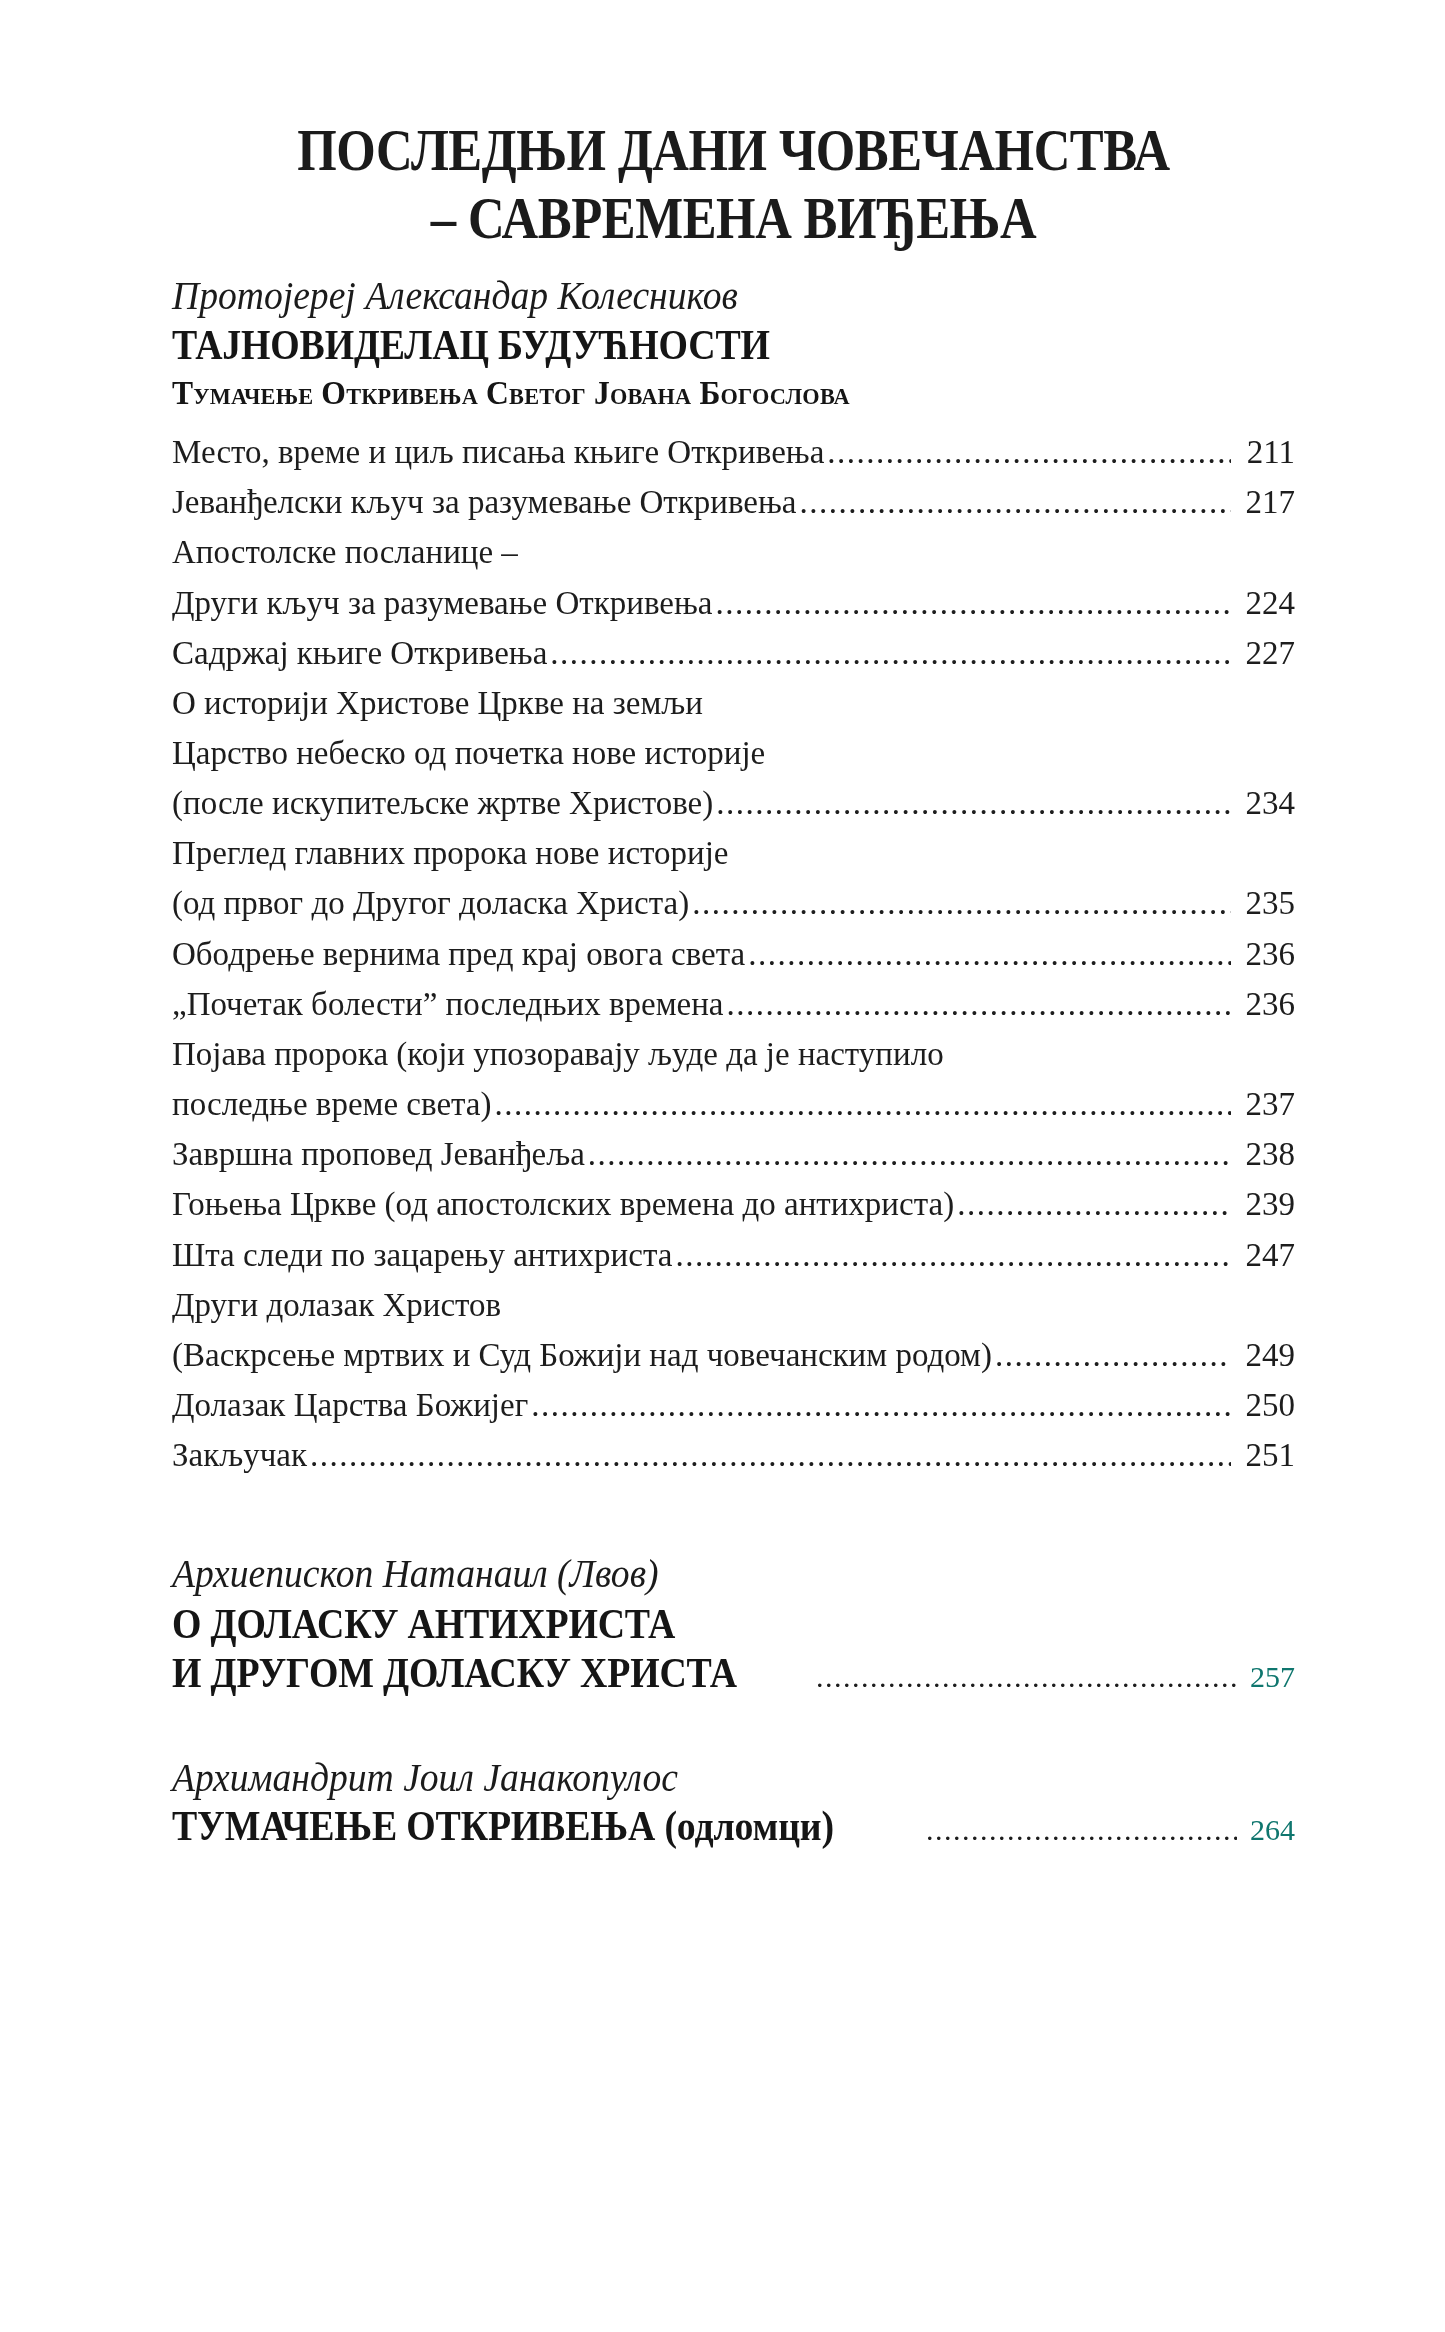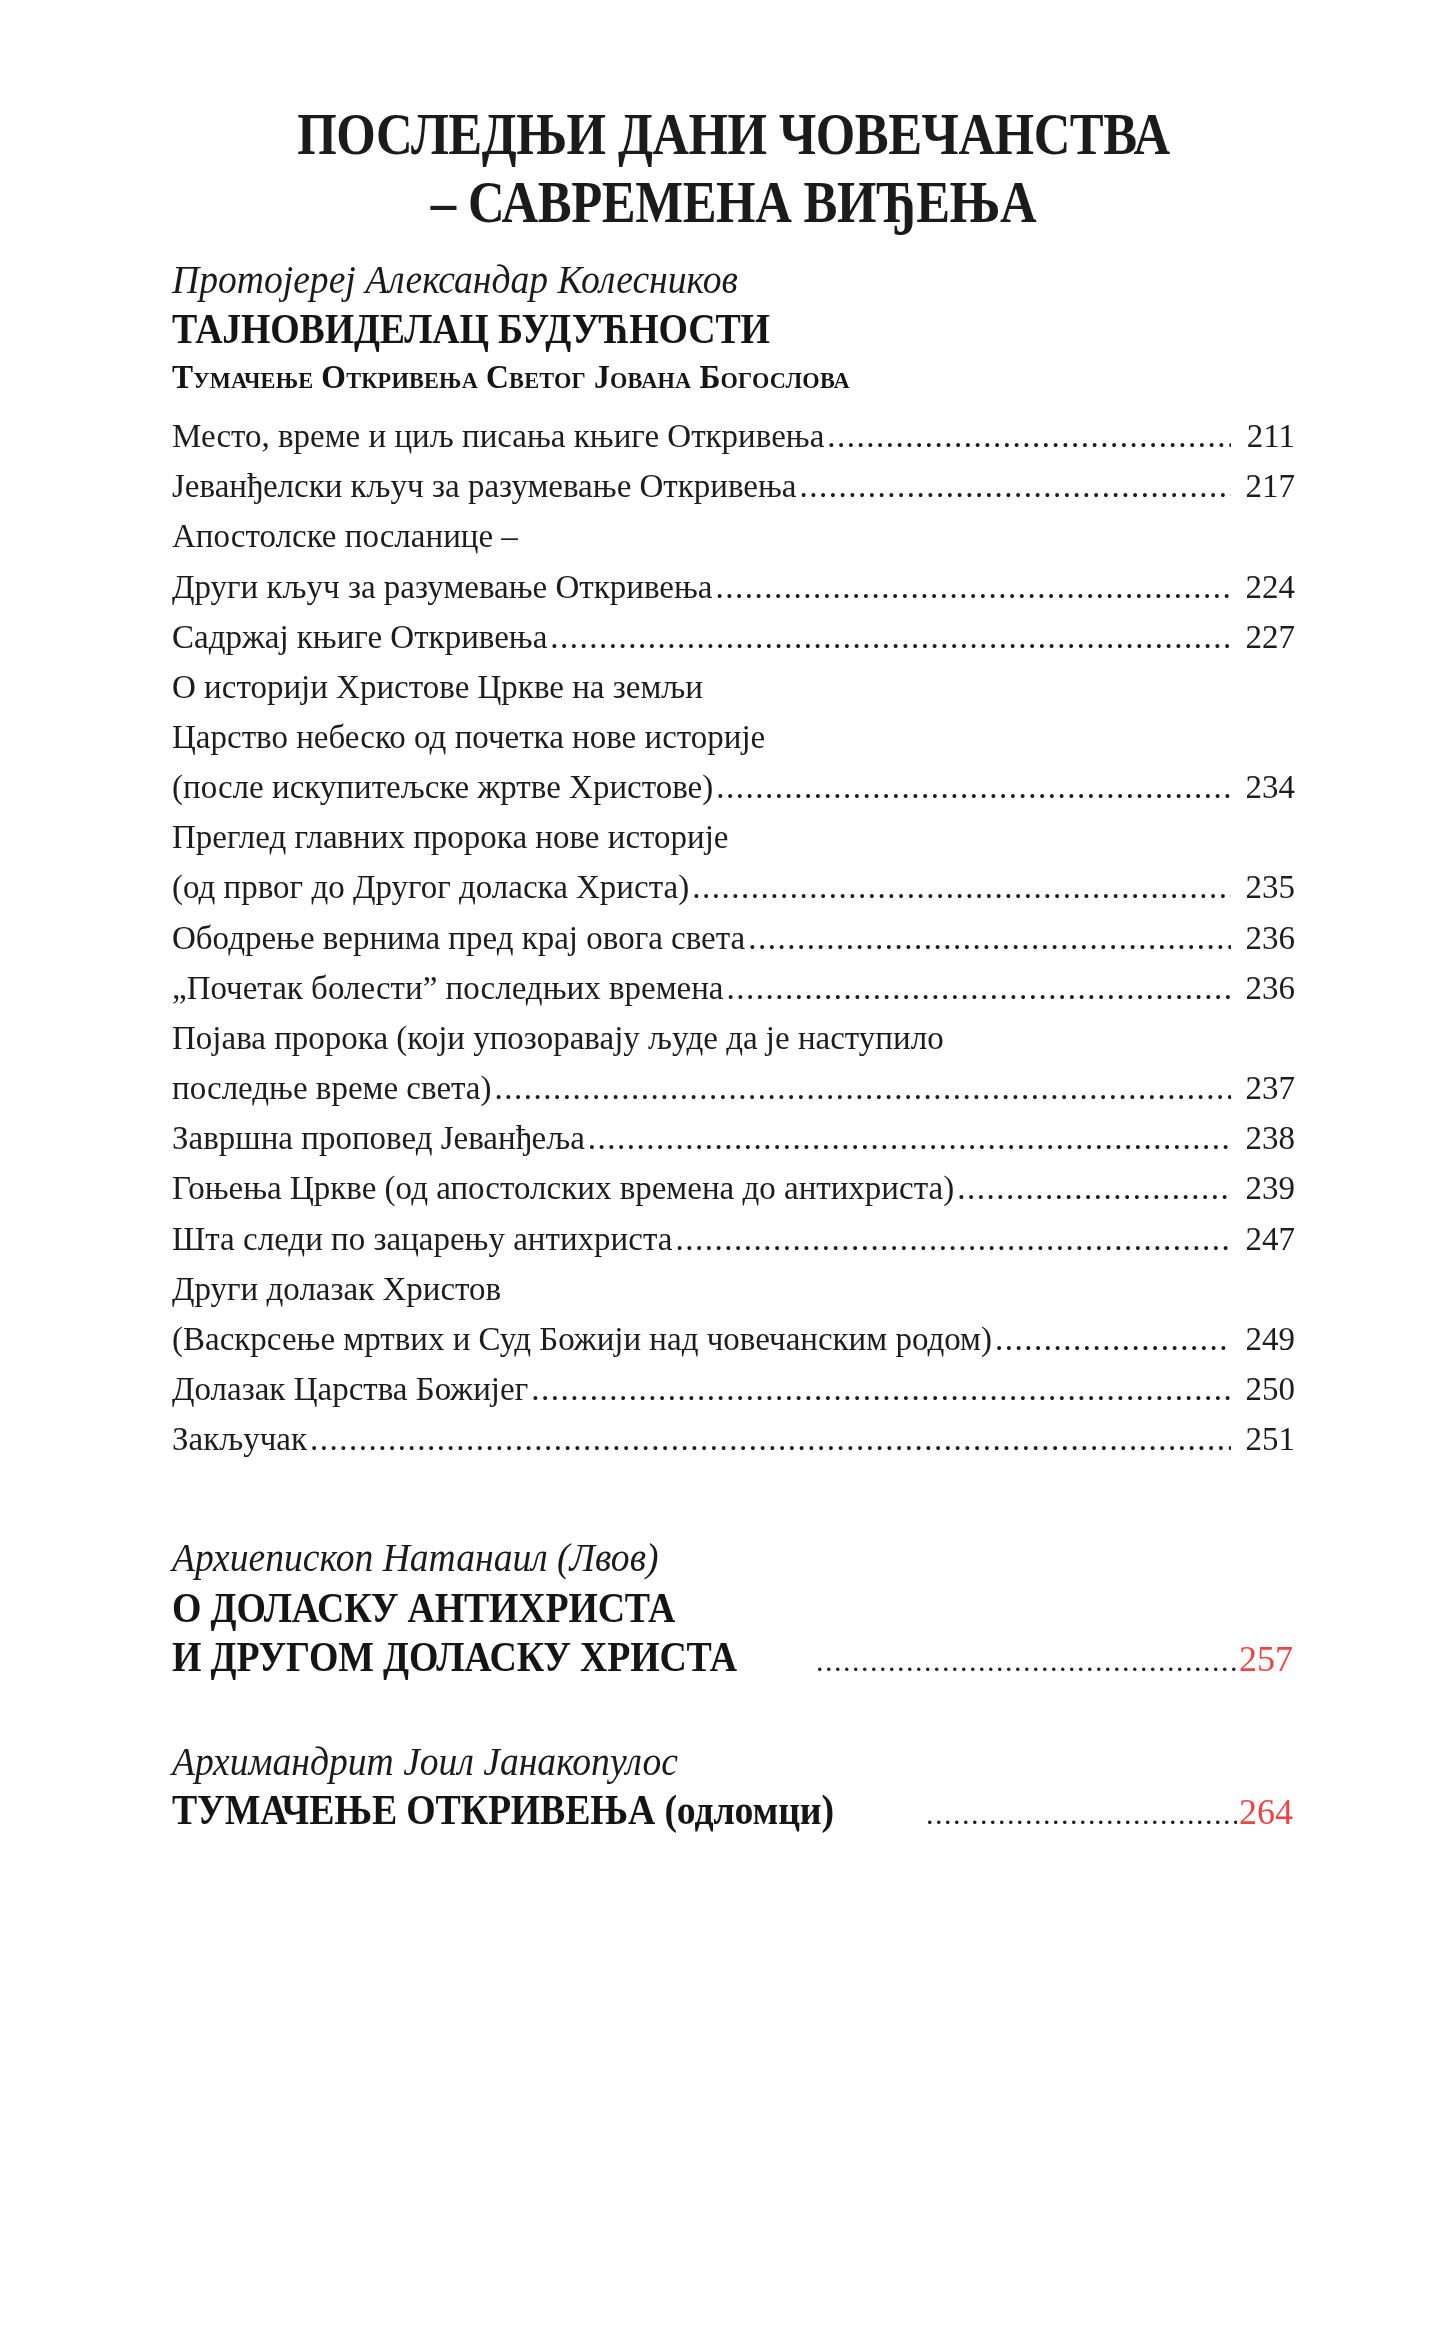--- a/index.html
+++ b/index.html
@@ -20,21 +20,21 @@
     width: 1445px;
     height: 2332px;
     box-sizing: border-box;
     padding: 0;
     overflow: hidden;
   }
 
   .content {
     position: absolute;
     left: 172px;
-    top: 104px;
+    top: 120px;
     width: 1123px;
   }
 
   
   .book-title {
     font-family: "Liberation Serif", "DejaVu Serif", serif;
     font-weight: 700;
     font-size: 59px;
     line-height: 1.05;
     letter-spacing: -0.5px;
@@ -154,25 +154,25 @@
     font-size: 30px;
     letter-spacing: 1.5px;
     margin: 0 2px 0 2px;
     color: #1d1d1d;
   }
   .work-title-row .leader::after {
     content: "......................................................................................................................";
   }
   .work-title-row .wp {
     flex: 0 0 auto;
-    font-size: 36px;
-    text-align: left;
+    font-size: 30px;
+    text-align: right;
     min-width: 56px;
     white-space: nowrap;
-    color: #ef4444;
+    color: #0f766e;
   }
 
   .spacer-lg { height: 44px; }
   .spacer-md { height: 30px; }
 </style>
 </head>
 <body>
 
 <div class="page">
   <div class="content">

